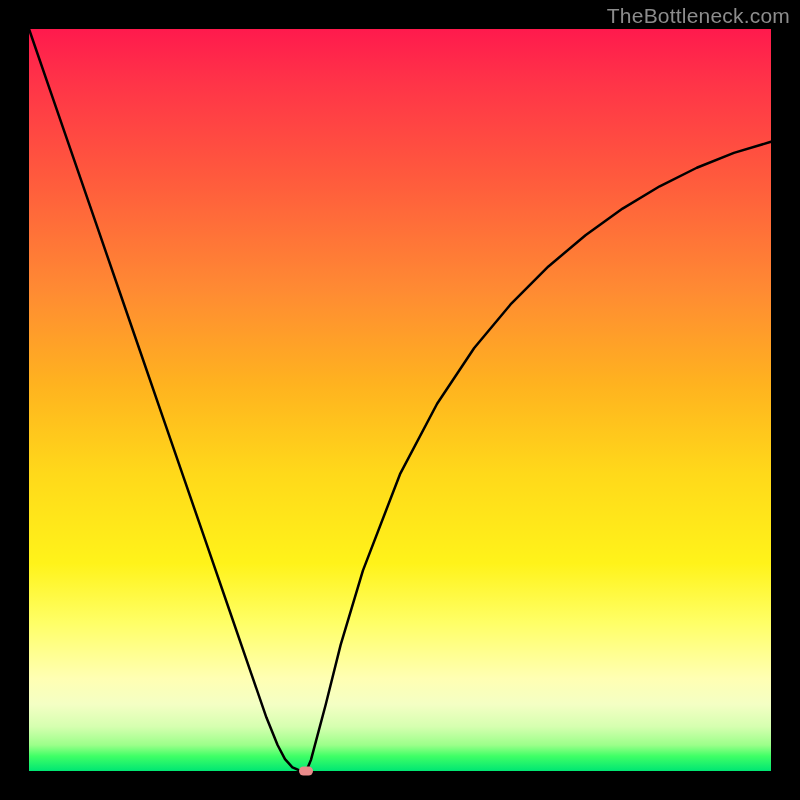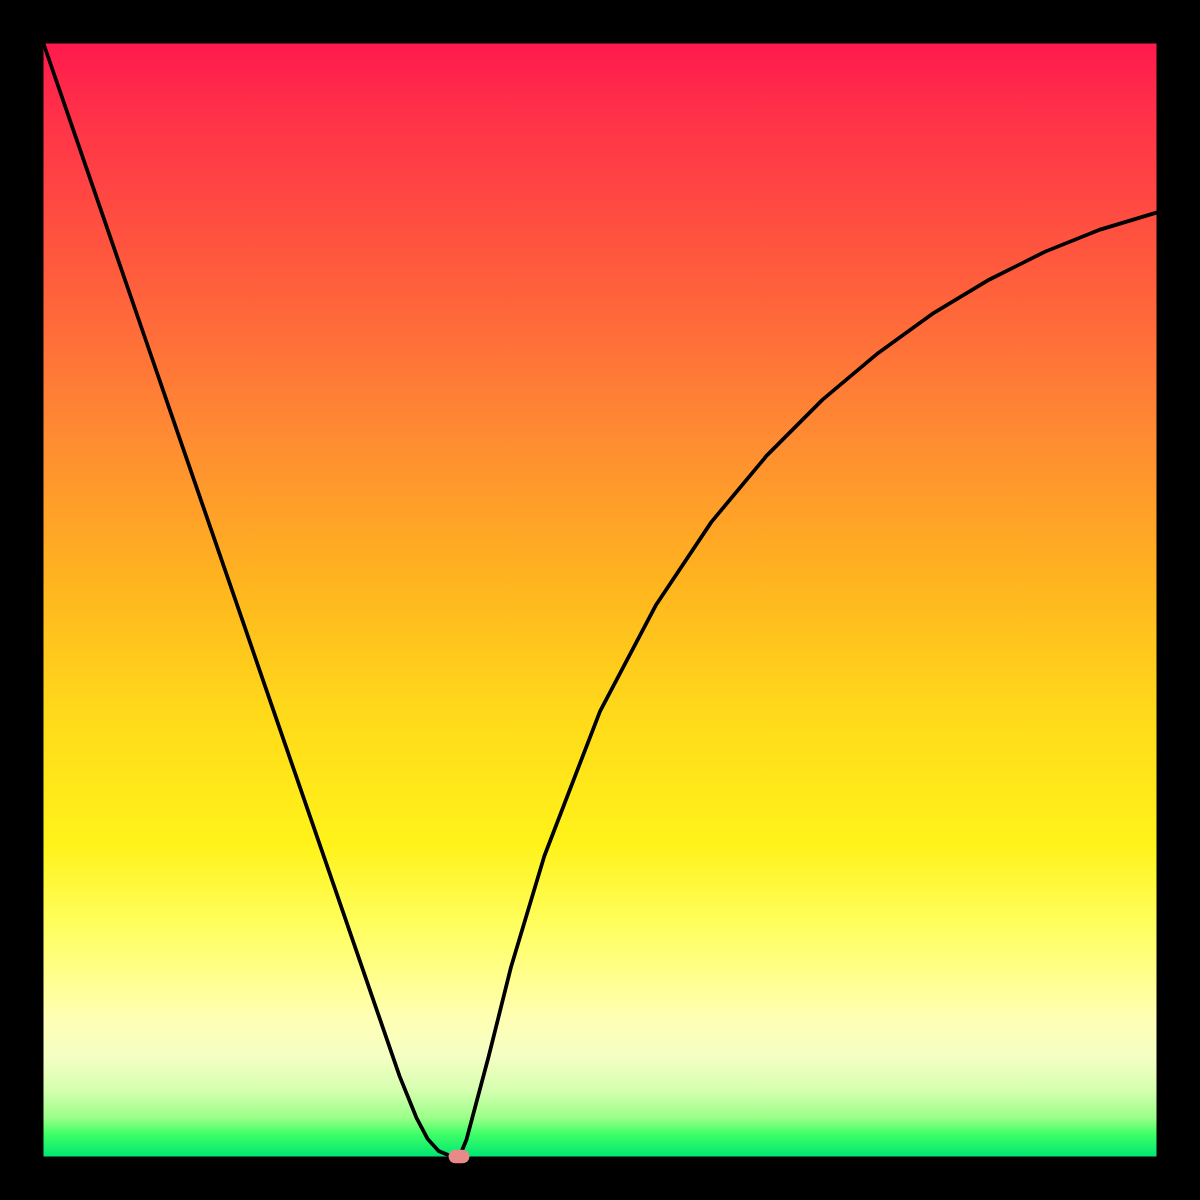--- a/index.html
+++ b/index.html
@@ -78,13 +78,14 @@
 </head>
 <body>
 
 <div id="stage">
   <div id="plot-area">
     <svg class="curve" viewBox="0 0 742 742" preserveAspectRatio="none">
       <path id="curve-path" d="M0.00 0.00 L22.26 64.55 L44.52 129.11 L66.78 193.66 L89.04 258.22 L111.30 322.77 L133.56 387.32 L155.82 451.88 L178.08 516.43 L200.34 580.99 L222.60 645.54 L237.44 688.58 L248.57 716.03 L255.99 730.13 L263.41 738.29 L269.35 740.89 L274.54 742.00 L278.25 739.77 L281.96 730.87 L296.80 675.22 L311.64 615.86 L333.90 541.66 L371.00 445.20 L408.10 374.71 L445.20 319.06 L482.30 274.54 L519.40 237.44 L556.50 206.28 L593.60 179.56 L630.70 157.30 L667.80 138.75 L704.90 123.91 L742.00 112.78"></path>
     </svg>
     <div id="marker" style="left: 276.766px; top: 742px; background: rgb(233, 138, 138);"></div>
   </div>
+  <div id="watermark">TheBottleneck.com</div>
 </div>
 
 </body></html>

